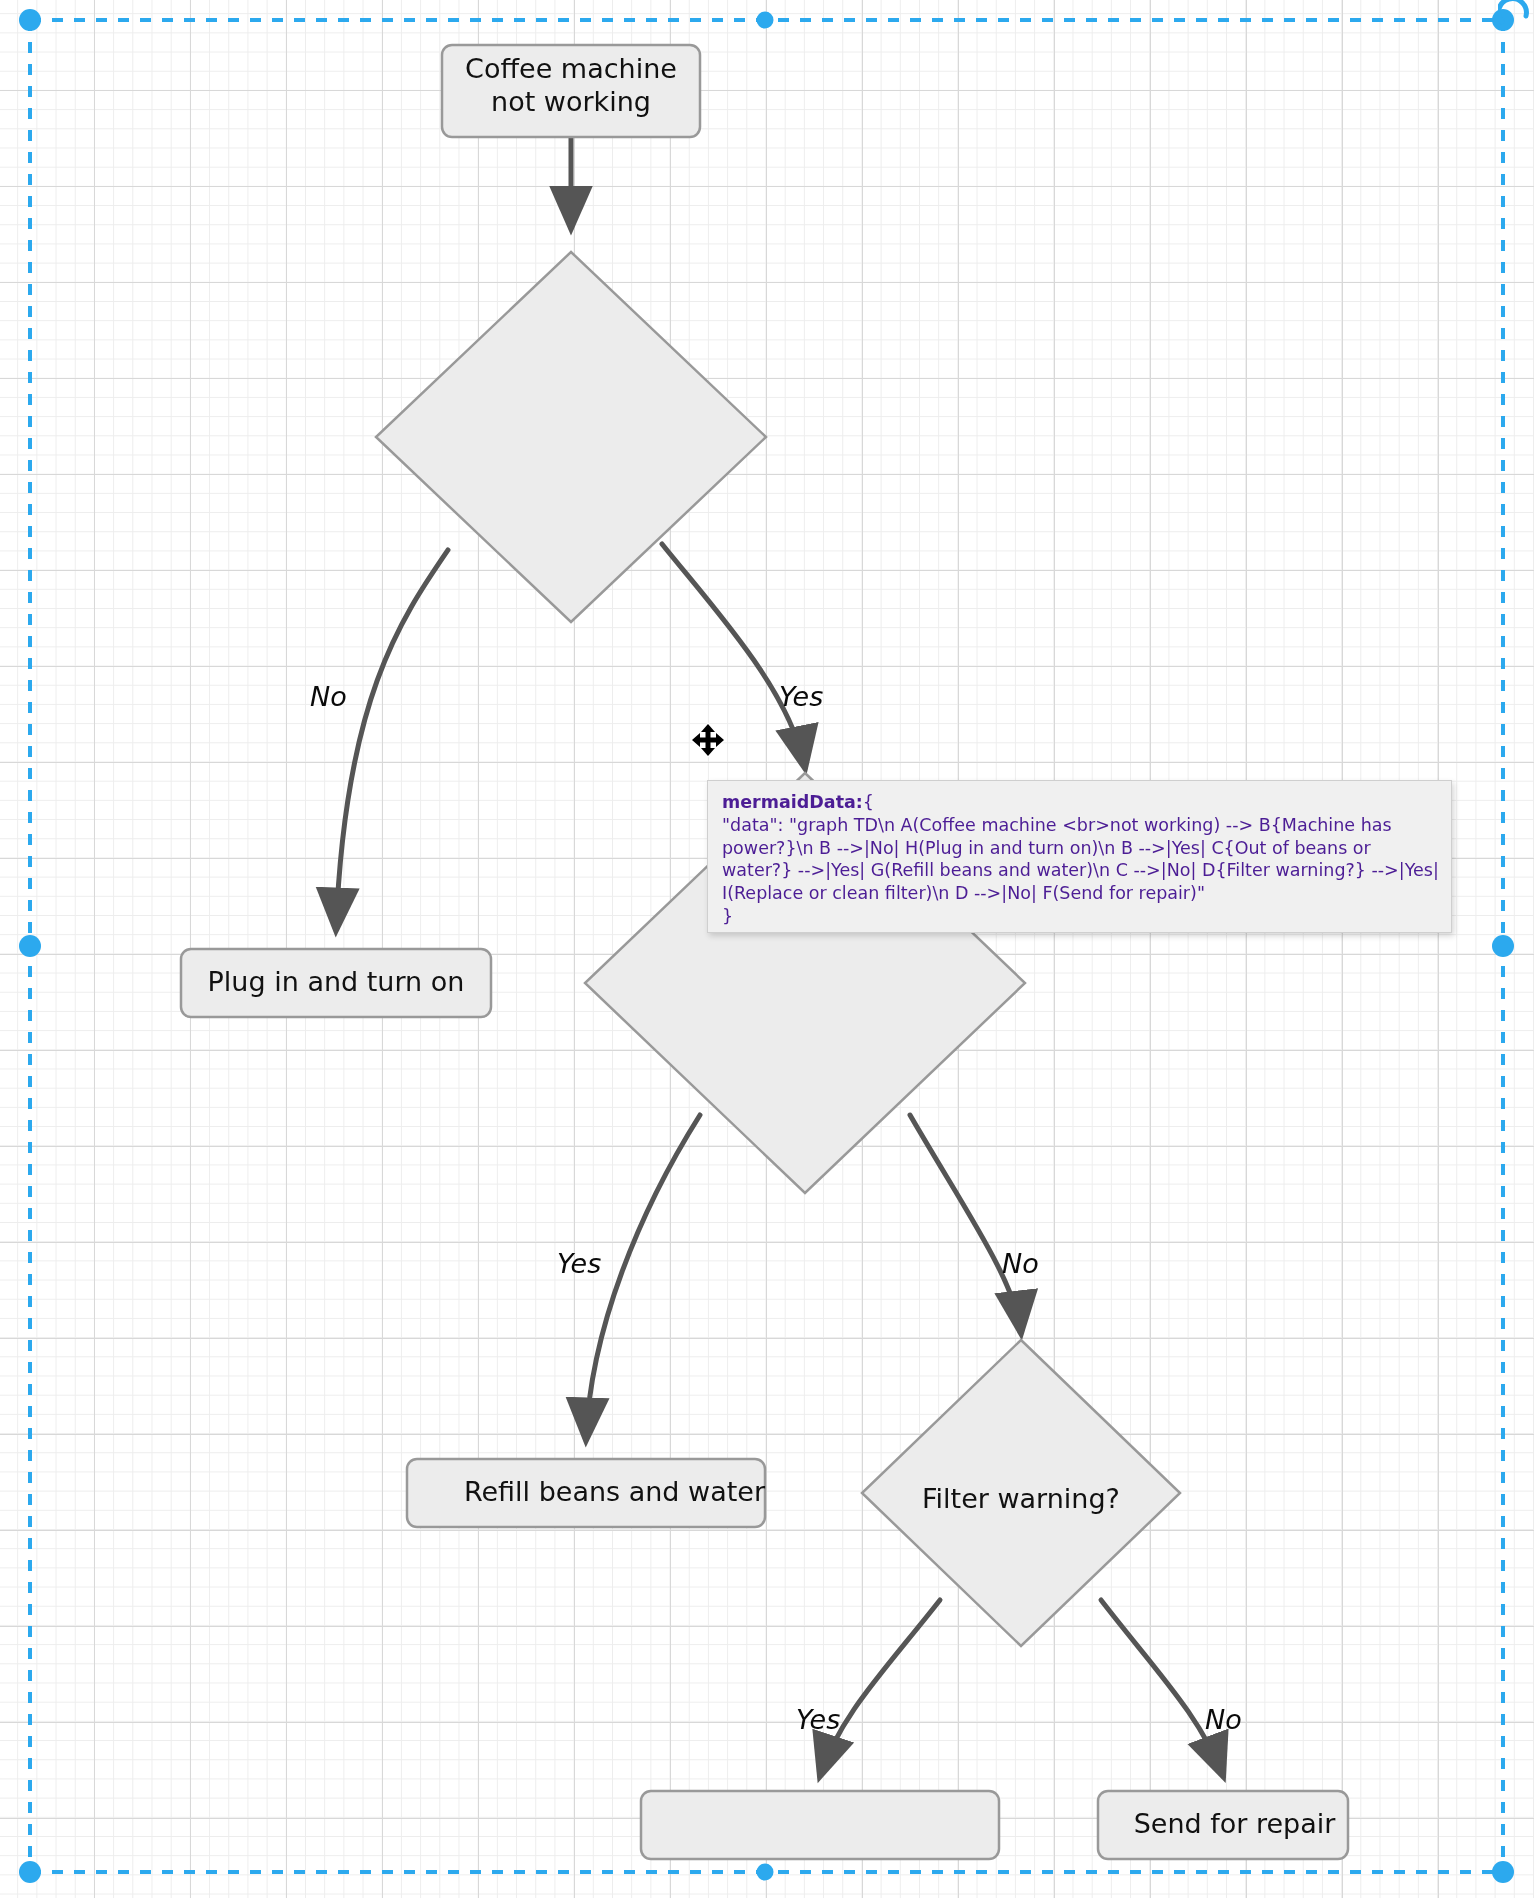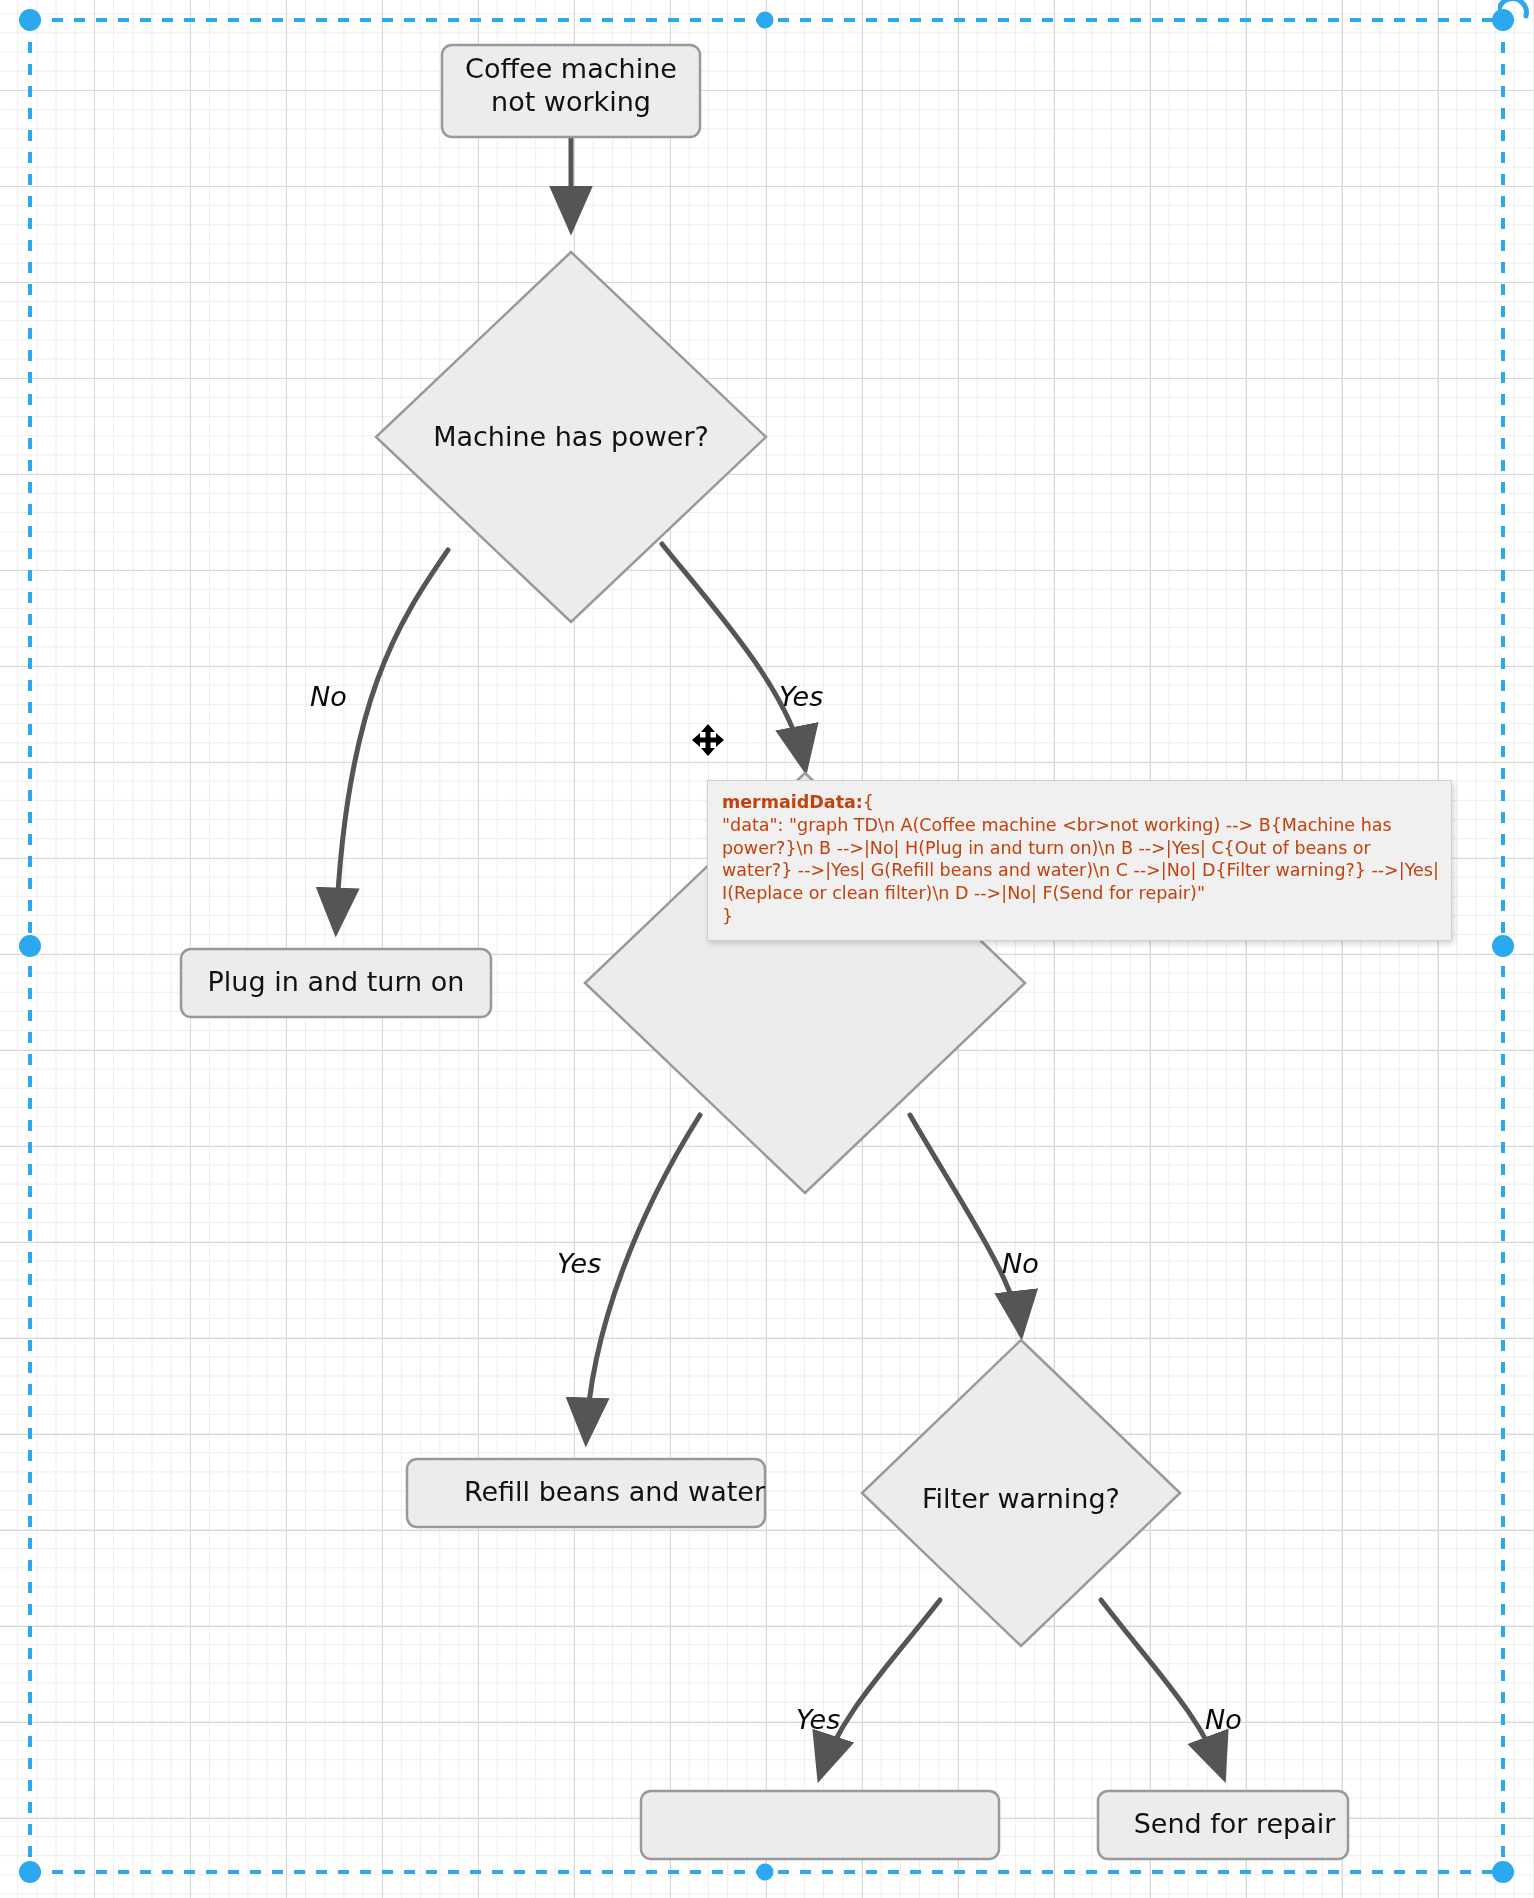--- a/index.html
+++ b/index.html
@@ -53,28 +53,28 @@
     font-style: italic;
   }
 
   
   #tooltip {
     position: absolute;
     left: 707px;
     top: 780px;
     width: 745px;
     box-sizing: border-box;
-    padding: 10px 12px 12px 14px;
+    padding: 10px 12px 4px 14px;
     background: #f0f0f0;
     border: 1px solid #cfcfcf;
     box-shadow: 2px 3px 6px rgba(0,0,0,0.16);
     font-family: "DejaVu Sans", "Liberation Sans", sans-serif;
     font-size: 17.5px;
     line-height: 1.30;
-    color: #c2410c;
+    color: #4c1d95;
     word-wrap: break-word;
   }
   #tooltip .tt-key {
     font-weight: bold;
   }
   #tooltip .tt-body {
     display: inline;
   }
 
   
@@ -154,21 +154,20 @@
       <rect x="407" y="1459" width="358" height="68" rx="10" ry="10"></rect>
       <polygon points="1021,1340 1180,1493 1021,1646 862,1493"></polygon>
       <rect x="641" y="1791" width="358" height="68" rx="10" ry="10"></rect>
       <rect x="1098" y="1791" width="250" height="68" rx="10" ry="10"></rect>
     </g>
   </svg>
 
   <div class="node-label" style="left:442px; top:53px; width:258px;">Coffee machine
 not working</div>
 
-  <div class="node-label" style="left:376px; top:421px; width:390px;">Machine has power?</div>
 
   <div class="node-label" style="left:181px; top:966px; width:310px;">Plug in and turn on</div>
 
 
   <div class="node-label" style="left:407px; top:1476px; width:358px;text-align:right;">Refill beans and water</div>
 
   <div class="node-label" style="left:862px; top:1477px; width:318px;margin-top:6px;">Filter warning?</div>
 
 
   <div class="node-label" style="left:1098px; top:1808px; width:273px;">Send for repair</div>

